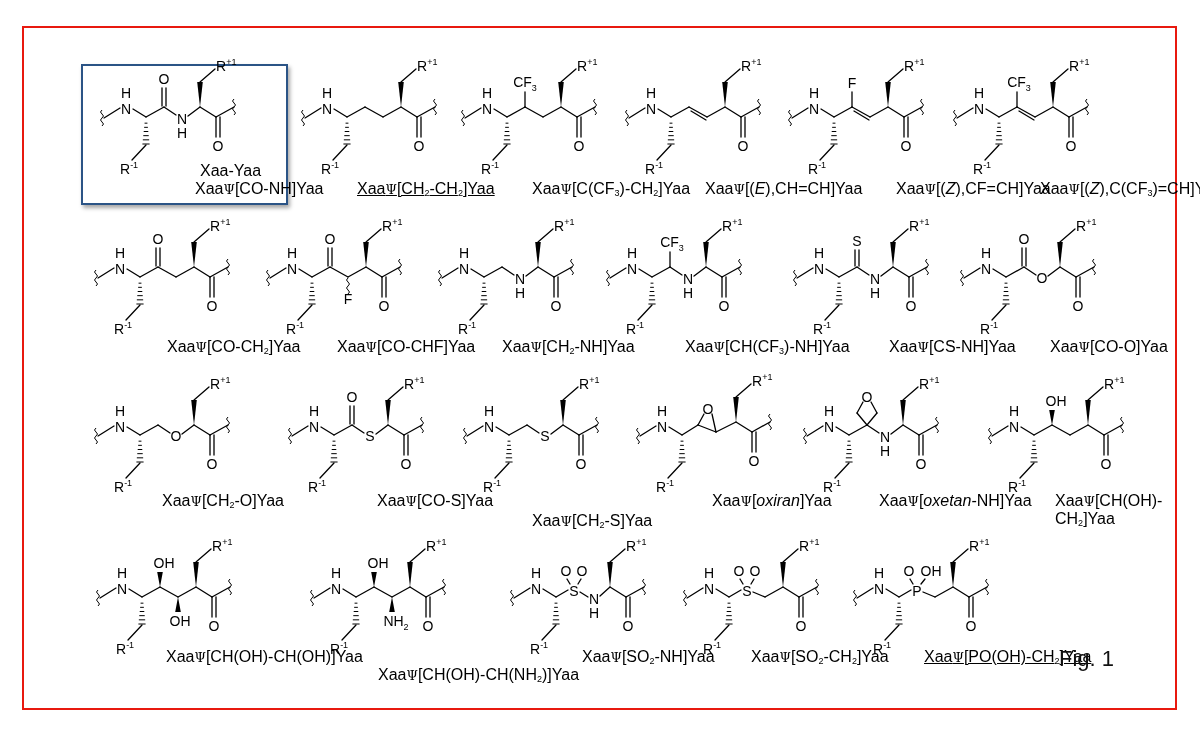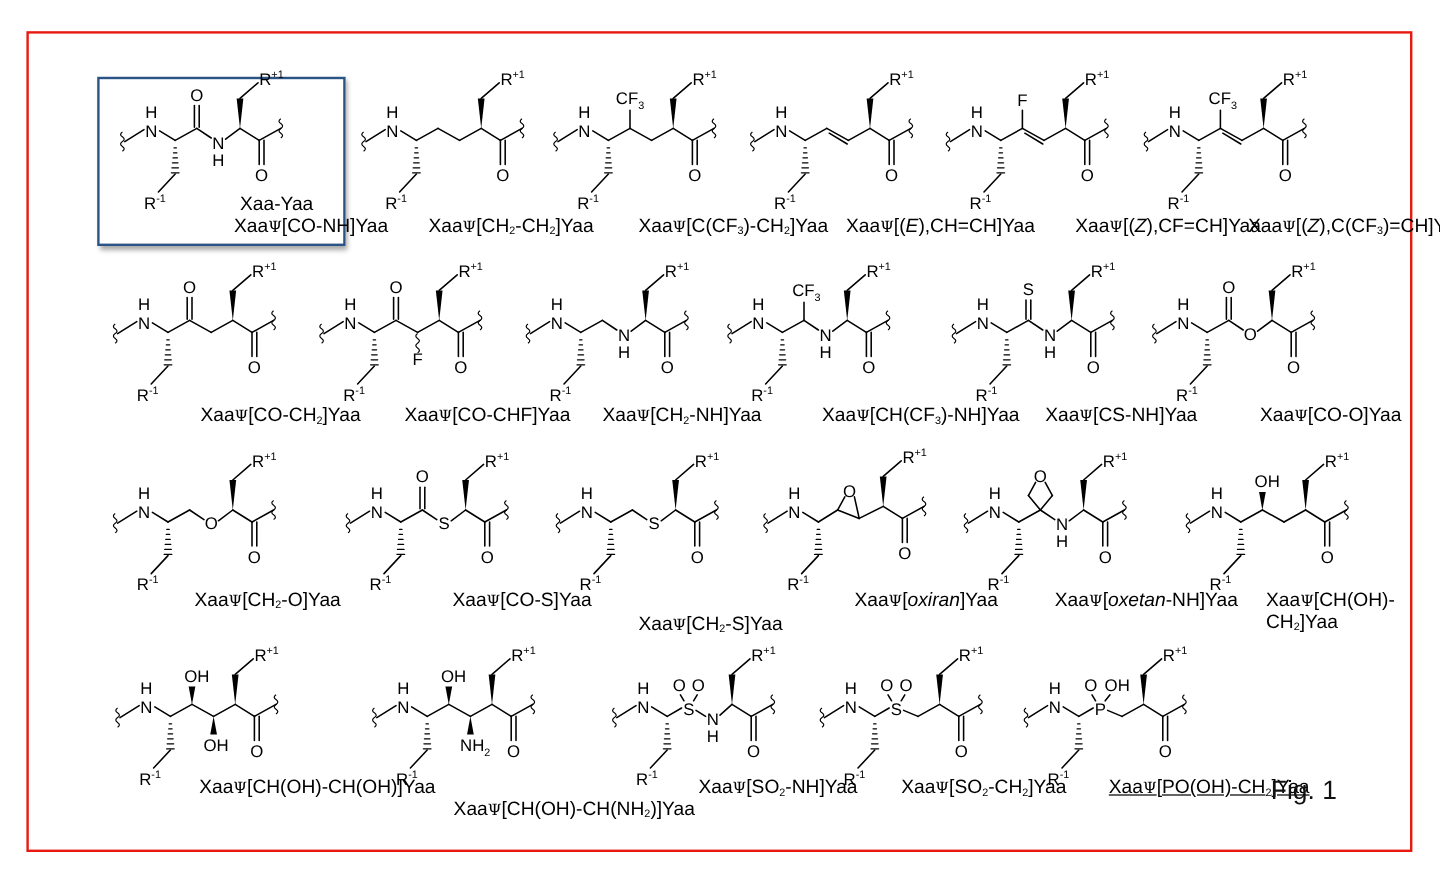--- a/index.html
+++ b/index.html
@@ -86,21 +86,21 @@
           <text x="114" y="11" font-size="14" text-anchor="start">R<tspan dy="-6" font-size="9">+1</tspan></text>
           <line x1="98" y1="47" x2="114" y2="57" stroke="#000" stroke-width="1.3" stroke-linecap="round"></line>
           <line x1="114" y1="57" x2="114" y2="77" stroke="#000" stroke-width="1.3" stroke-linecap="round"></line>
           <line x1="118" y1="57" x2="118" y2="77" stroke="#000" stroke-width="1.3" stroke-linecap="round"></line>
           <text x="116" y="91" font-size="14" text-anchor="middle">O</text>
           <line x1="114" y1="57" x2="132" y2="47" stroke="#000" stroke-width="1.3" stroke-linecap="round"></line>
           <path d="M 132 39 q -3 2 0 4 q 3 2 0 4 q -3 2 0 4 q 3 2 0 4" fill="none" stroke="#000" stroke-width="1"></path>
         </g>
       </svg>
     </div>
-    <div class="label" style="position: absolute; left: 357px; top: 180px;">Xaa<span class="psi">Ψ</span>[CH<sub>2</sub>-CH<sub>2</sub>]Yaa</div>
+    <div class="label" style="position: absolute; left: 357px; top: 180px; text-decoration: underline;">Xaa<span class="psi">Ψ</span>[CH<sub>2</sub>-CH<sub>2</sub>]Yaa</div>
     <div class="cell" style="left: 463px; top: 60px;">
       <svg width="150" height="120" viewBox="0 0 150 120">
         <g>
           <path d="M 0 50 q -3 2 0 4 q 3 2 0 4 q -3 2 0 4 q 3 2 0 4" fill="none" stroke="#000" stroke-width="1"></path>
           <line x1="2" y1="58" x2="18" y2="48" stroke="#000" stroke-width="1.3" stroke-linecap="round"></line>
           <text x="24" y="38" font-size="14" text-anchor="middle">H</text>
           <text x="24" y="54" font-size="14" text-anchor="middle">N</text>
           <line x1="31" y1="49" x2="44" y2="57" stroke="#000" stroke-width="1.3" stroke-linecap="round"></line>
           <line x1="42.96666666666667" y1="63.166666666666664" x2="45.03333333333333" y2="63.166666666666664" stroke="#000" stroke-width="1" stroke-linecap="round"></line>
           <line x1="42.53333333333333" y1="67.33333333333333" x2="45.46666666666667" y2="67.33333333333333" stroke="#000" stroke-width="1" stroke-linecap="round"></line>
@@ -402,21 +402,21 @@
           <text x="114" y="11" font-size="14" text-anchor="start">R<tspan dy="-6" font-size="9">+1</tspan></text>
           <line x1="98" y1="47" x2="114" y2="57" stroke="#000" stroke-width="1.3" stroke-linecap="round"></line>
           <line x1="114" y1="57" x2="114" y2="77" stroke="#000" stroke-width="1.3" stroke-linecap="round"></line>
           <line x1="118" y1="57" x2="118" y2="77" stroke="#000" stroke-width="1.3" stroke-linecap="round"></line>
           <text x="116" y="91" font-size="14" text-anchor="middle">O</text>
           <line x1="114" y1="57" x2="132" y2="47" stroke="#000" stroke-width="1.3" stroke-linecap="round"></line>
           <path d="M 132 39 q -3 2 0 4 q 3 2 0 4 q -3 2 0 4 q 3 2 0 4" fill="none" stroke="#000" stroke-width="1"></path>
         </g>
       </svg>
     </div>
-    <div class="label" style="position: absolute; left: 871px; top: 338px;">Xaa<span class="psi">Ψ</span>[CS-NH]Yaa</div>
+    <div class="label" style="position: absolute; left: 889px; top: 338px;">Xaa<span class="psi">Ψ</span>[CS-NH]Yaa</div>
     <div class="cell" style="left: 962px; top: 220px;">
       <svg width="150" height="120" viewBox="0 0 150 120">
         <g>
           <path d="M 0 50 q -3 2 0 4 q 3 2 0 4 q -3 2 0 4 q 3 2 0 4" fill="none" stroke="#000" stroke-width="1"></path>
           <line x1="2" y1="58" x2="18" y2="48" stroke="#000" stroke-width="1.3" stroke-linecap="round"></line>
           <text x="24" y="38" font-size="14" text-anchor="middle">H</text>
           <text x="24" y="54" font-size="14" text-anchor="middle">N</text>
           <line x1="31" y1="49" x2="44" y2="57" stroke="#000" stroke-width="1.3" stroke-linecap="round"></line>
           <line x1="42.96666666666667" y1="63.166666666666664" x2="45.03333333333333" y2="63.166666666666664" stroke="#000" stroke-width="1" stroke-linecap="round"></line>
           <line x1="42.53333333333333" y1="67.33333333333333" x2="45.46666666666667" y2="67.33333333333333" stroke="#000" stroke-width="1" stroke-linecap="round"></line>

